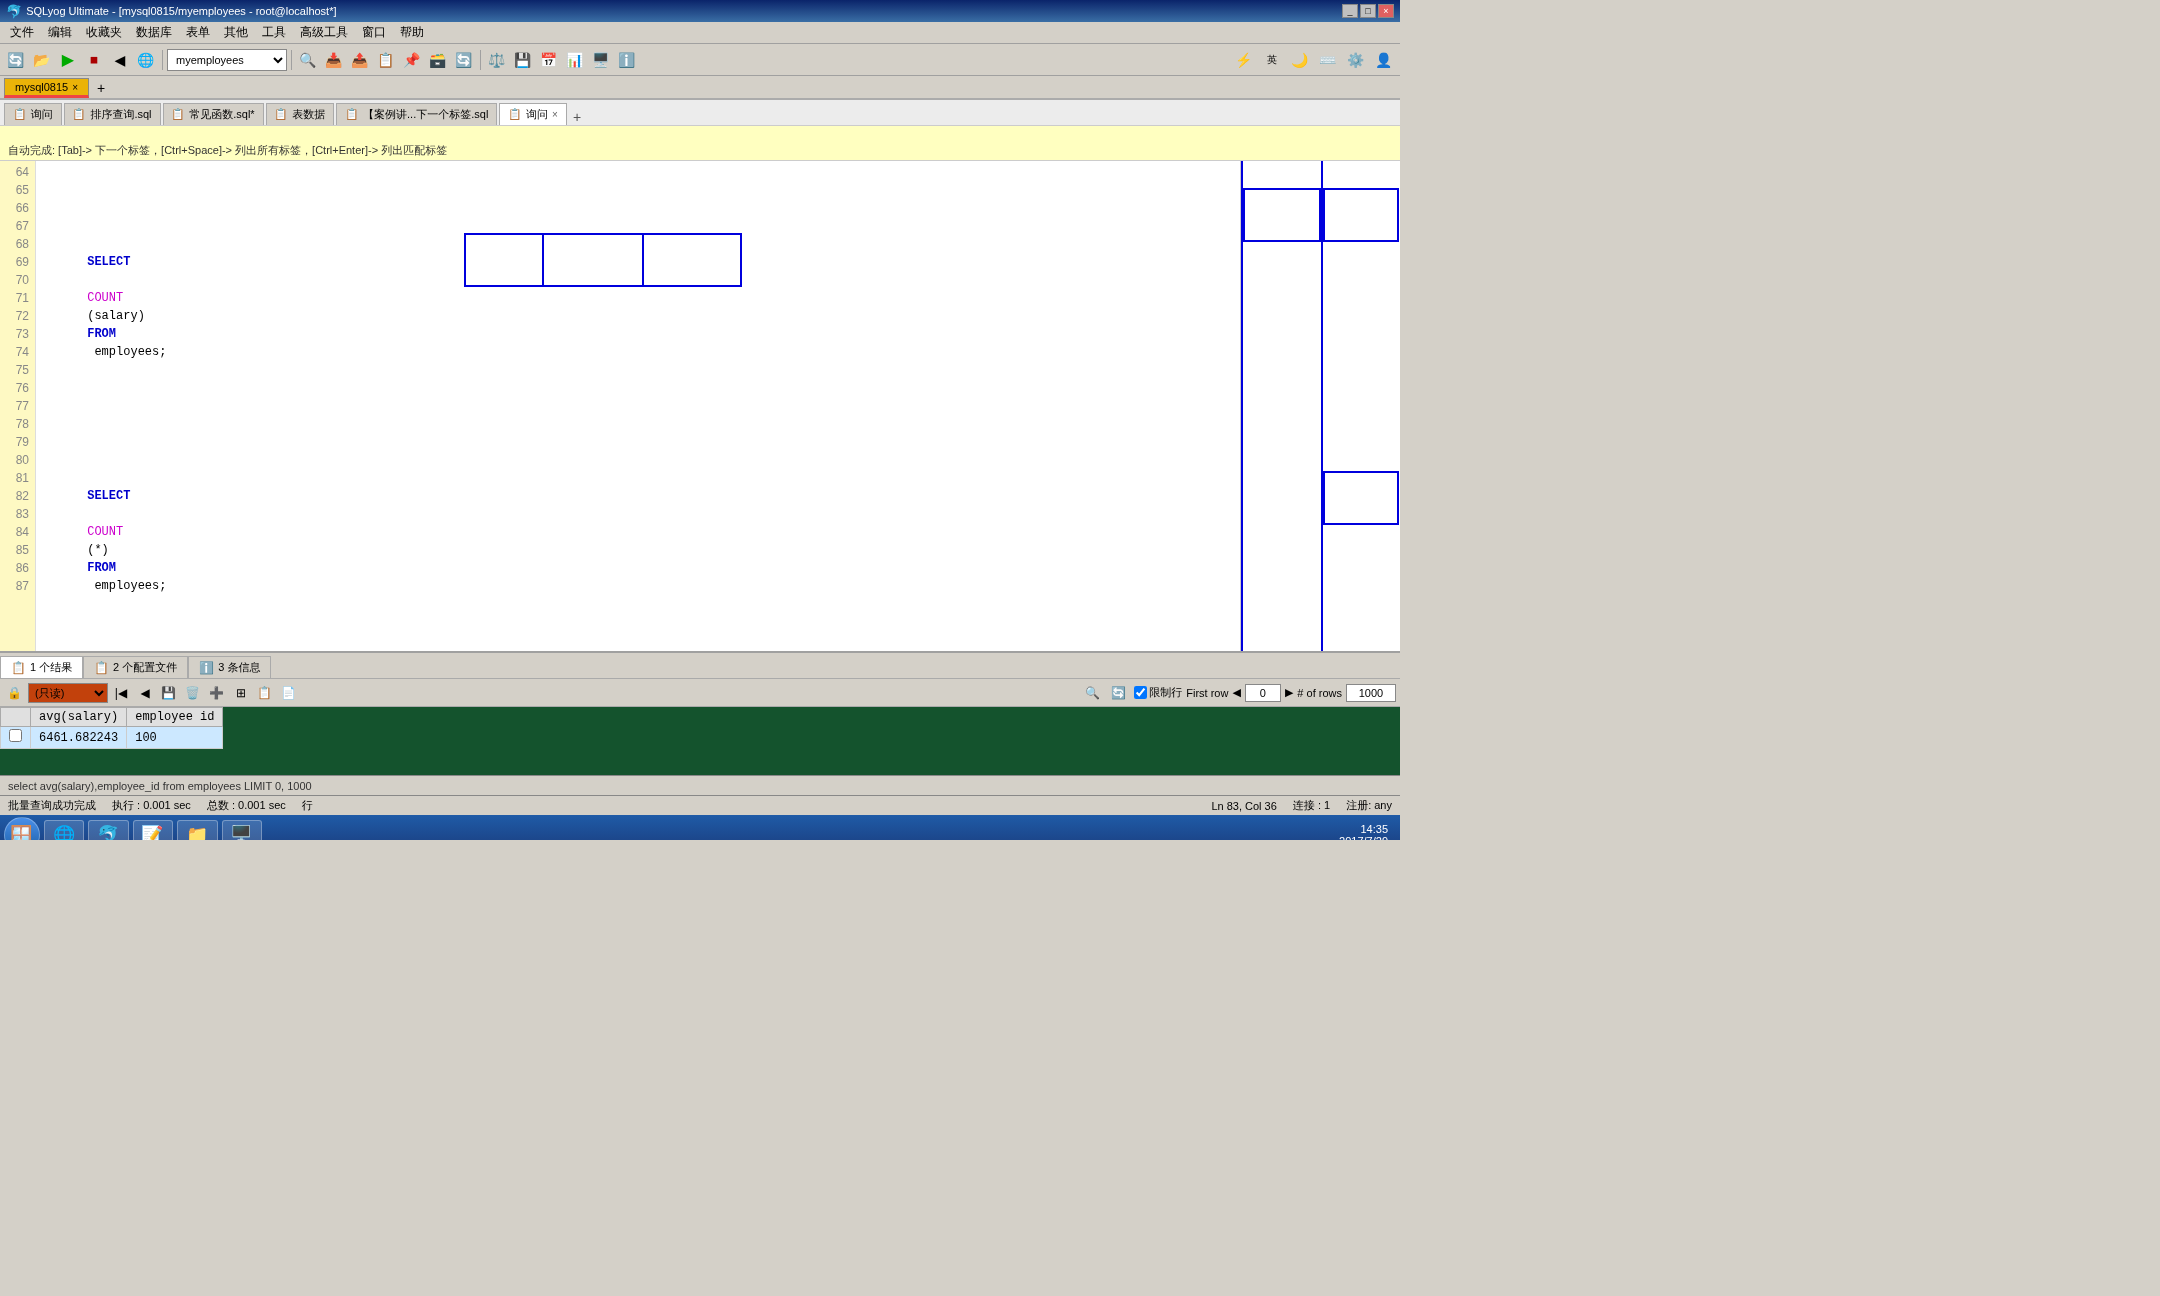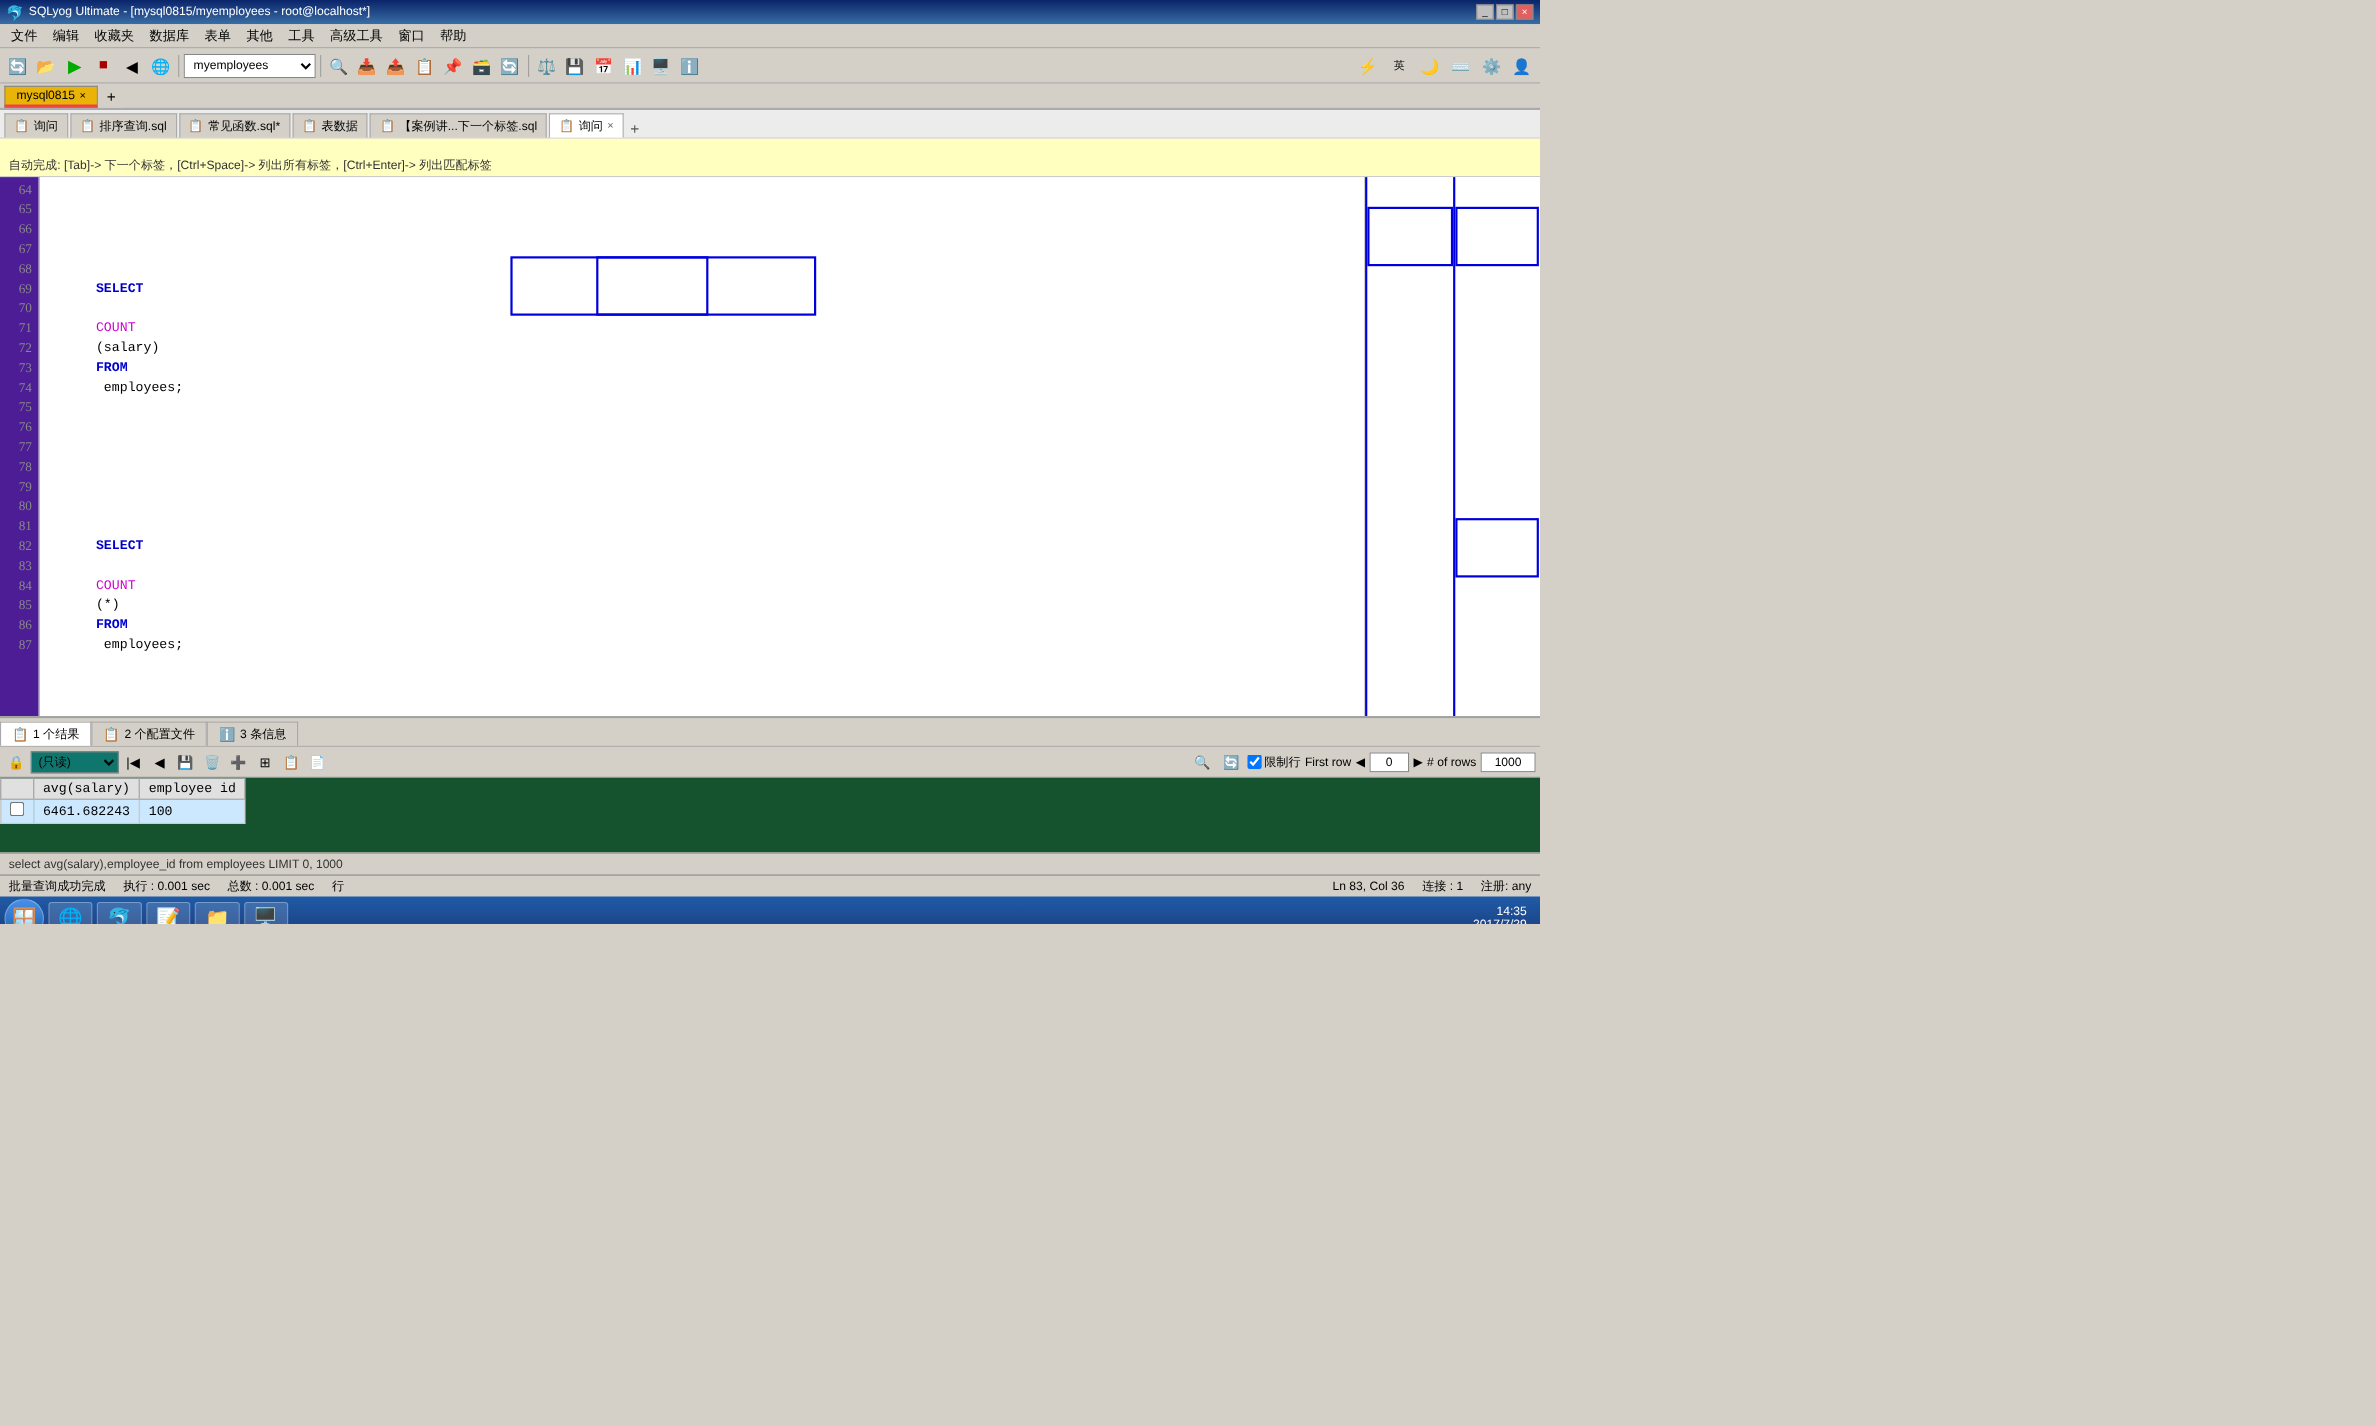--- a/index.html
+++ b/index.html
@@ -159,24 +159,24 @@
 
     
     #editor-container {
       display: flex;
       background: white;
       flex: 1;
       overflow: hidden;
       height: 490px;
     }
     #line-numbers {
-      background: #4c1d95;
+      background: #fef9c3;
       border-right: 1px solid #ddd;
       padding: 2px 6px;
-      font-family: Liberation Serif, serif;
+      font-family: Liberation Sans, sans-serif;
       font-size: 12px;
       color: #888;
       line-height: 18px;
       text-align: right;
       min-width: 36px;
       overflow: hidden;
     }
     #code-area {
       flex: 1;
       padding: 2px 8px;
@@ -247,21 +247,21 @@
       background: #d4d0c8;
       border: 1px solid transparent;
       display: flex; align-items: center; justify-content: center;
       cursor: pointer;
       font-size: 12px;
     }
     .rtool-select {
       height: 20px;
       font-size: 11px;
       border: 1px solid #888;
-      background: #0f766e;
+      background: #c2410c;
       padding: 0 2px;
       width: 80px;
     }
 
     
     #result-table-wrap {
       background: #14532d;
       overflow: auto;
       height: 68px;
     }

